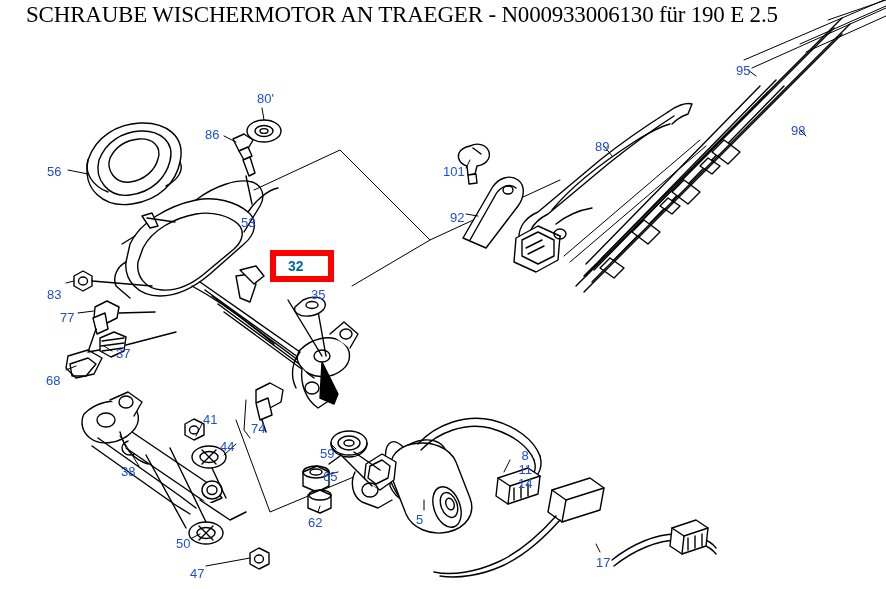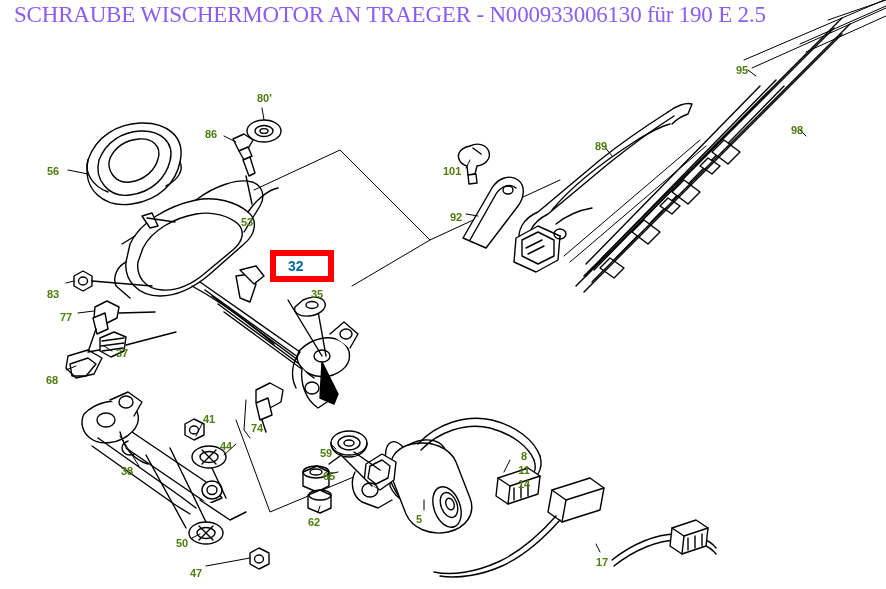--- a/index.html
+++ b/index.html
@@ -10,25 +10,25 @@
   #page {
     position: relative;
     width: 886px;
     height: 589px;
     background: #ffffff;
     overflow: hidden;
     font-family: "Liberation Sans", sans-serif;
   }
   #title {
     position: absolute;
-    left: 14px;
+    left: 26px;
     top: 2px;
     font-family: "Liberation Serif", serif;
     font-size: 23px;
-    color: #8b5cf6;
+    color: #000000;
     white-space: nowrap;
     letter-spacing: -0.2px;
   }
   #caption {
     position: absolute;
     left: 140px;
     top: 549px;
     font-family: "Liberation Serif", serif;
     font-size: 20px;
     color: #3c3c3c;
@@ -38,23 +38,23 @@
     position: absolute;
     left: 0;
     top: 0;
     width: 886px;
     height: 589px;
     pointer-events: none;
   }
   .callout {
     position: absolute;
     font-family: "Liberation Sans", sans-serif;
-    font-size: 11px;
-    font-weight: bold;
-    color: #4d7c0f;
+    font-size: 13px;
+    font-weight: normal;
+    color: #1d4ed8;
     white-space: nowrap;
     line-height: 13px;
   }
   .callout.stack { line-height: 14px; text-align: center; }
   #highlight-box {
     position: absolute;
     left: 270px;
     top: 250px;
     width: 64px;
     height: 32px;

